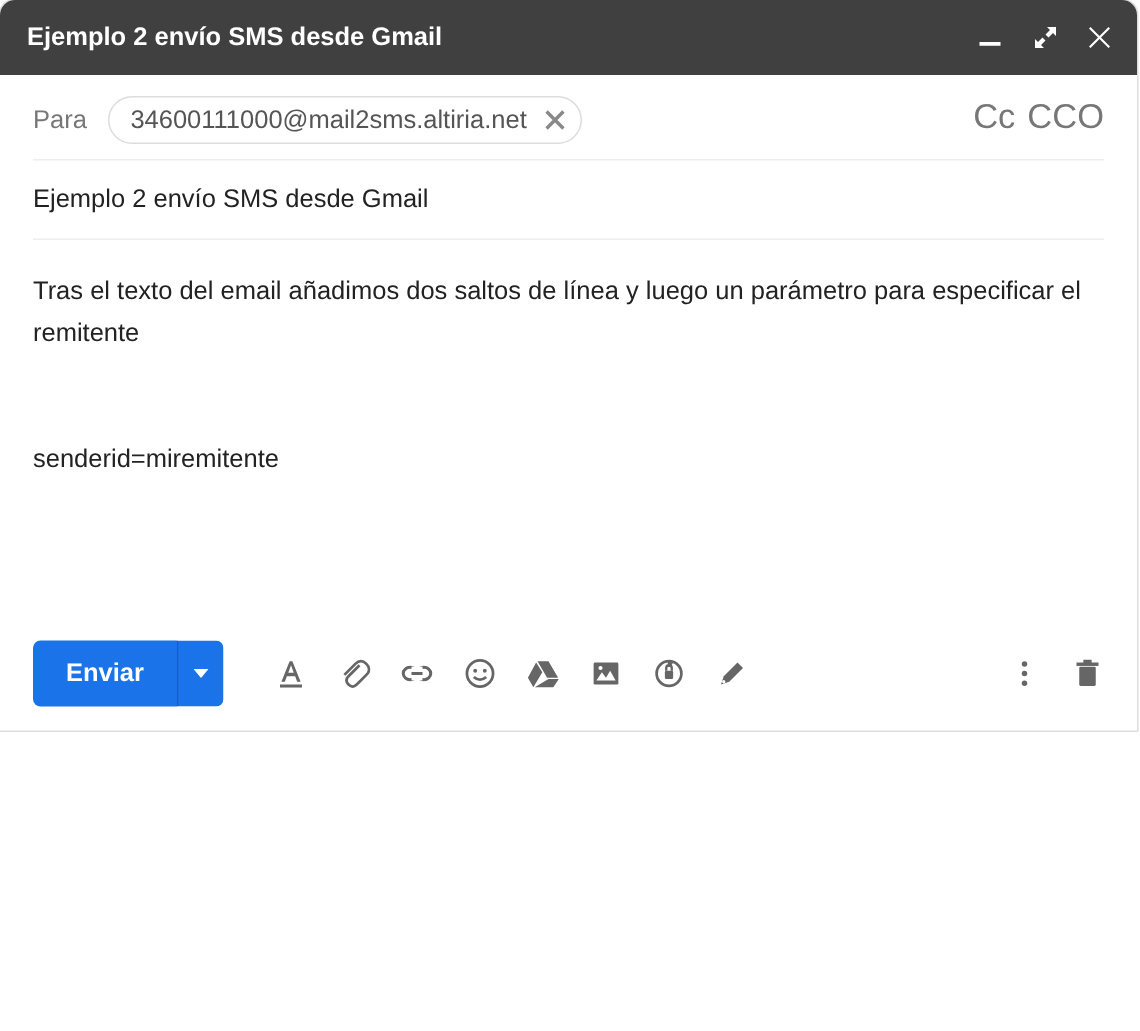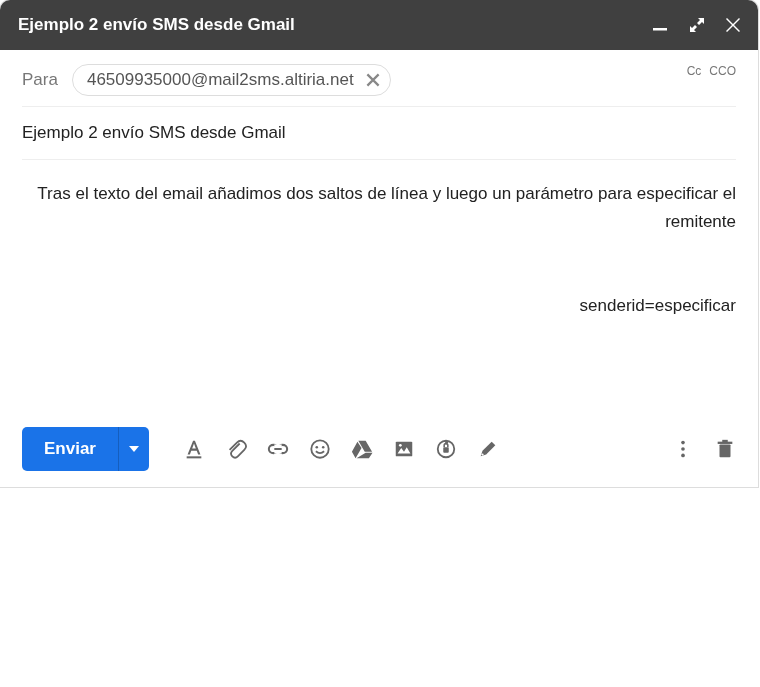--- a/index.html
+++ b/index.html
@@ -9,25 +9,25 @@
     .titlebar-title { font-size: 17px; font-weight: bold; flex: 1; }
     .titlebar-actions { display: flex; gap: 22px; align-items: center; }
     .titlebar-icon { width: 14px; height: 14px; cursor: pointer; fill: #fff; color:#fff; }
     .titlebar-icon.min { width: 16px; }
     .content { padding: 0 22px; flex: 1; display: flex; flex-direction: column; }
     .recipients { display: flex; padding: 14px 0 0 0; align-items: flex-start; border-bottom: 1px solid #eee; }
     .to-label { color: #777; font-size: 17px; padding-top: 6px; margin-right: 14px; }
     .chips { flex: 1; display: flex; flex-wrap: wrap; gap: 8px; padding-bottom: 10px; }
     .chip { border: 1px solid #ddd; border-radius: 18px; padding: 5px 8px 5px 14px; display: flex; align-items: center; font-size: 17px; color: #555; }
     .chip-remove { margin-left: 10px; cursor: pointer; width: 18px; height: 18px; }
-    .cc-links { display: flex; gap: 8px; font-size: 12px; align-items: flex-end; padding-bottom: 12px; color: #777; }
+    .cc-links { display: flex; gap: 8px; font-size: 23px; align-items: flex-end; padding-bottom: 12px; color: #777; }
     .cc-link { cursor: pointer; }
     .subject-row { border-bottom: 1px solid #eee; padding: 16px 0; }
     .subject-input { border: none; outline: none; font-size: 17px; width: 100%; color: #222; }
-    .body-area { flex: 1; padding: 20px 0; font-size: 17px; color: #222; line-height: 1.65; text-align: right; }
+    .body-area { flex: 1; padding: 20px 0; font-size: 17px; color: #222; line-height: 1.65; }
     .toolbar { display: flex; align-items: center; padding: 14px 22px 16px 22px; gap: 28px; }
     .send-group { display: flex; }
     .send-btn { background: #1a73e8; color: #fff; border: none; border-radius: 5px 0 0 5px; font-size: 17px; font-weight: bold; padding: 12px 22px; cursor: pointer; }
     .send-dropdown { background: #1a73e8; border: none; border-left: 1px solid rgba(0,0,0,0.18); border-radius: 0 5px 5px 0; padding: 0 10px; cursor: pointer; display: flex; align-items: center; }
     .tool-icons { display: flex; gap: 20px; align-items: center; margin-left: 6px; }
     .tool-icon { width: 22px; height: 22px; cursor: pointer; fill: #666; color:#666; }
     .spacer { flex: 1; }
     .right-tools { display: flex; gap: 20px; align-items: center; }
   </style>
 </head>
@@ -49,40 +49,40 @@
         </svg>
     </div>
   </div>
 
   <div class="content">
 
     <div class="recipients">
       <div class="to-label">Para</div>
       <div class="chips">
         <div class="chip">
-          <span>46509935000@mail2sms.altiria.net</span>
+          <span>34600111000@mail2sms.altiria.net</span>
           <svg class="chip-remove" viewBox="0 0 16 16">
               <path fill="#888" d="M3 3 L13 13 M13 3 L3 13" stroke="#888" stroke-width="2"></path>
             </svg>
         </div>
       </div>
       <div class="cc-links">
         <span class="cc-link">Cc</span>
         <span class="cc-link">CCO</span>
       </div>
     </div>
 
     <div class="subject-row">
       <input class="subject-input" value="Ejemplo 2 envío SMS desde Gmail" style="">
     </div>
 
     <div class="body-area">
       <div>Tras el texto del email añadimos dos saltos de línea y luego un parámetro para especificar el remitente</div>
       <br><br>
-      <div>senderid=especificar</div>
+      <div>senderid=miremitente</div>
     </div>
 
   </div>
 
   <div class="toolbar">
     <div class="send-group">
       <button class="send-btn">Enviar</button>
       <button class="send-dropdown">
         <svg width="10" height="6" viewBox="0 0 10 6">
             <path d="M0 0 L5 6 L10 0 Z" fill="#fff"></path>

